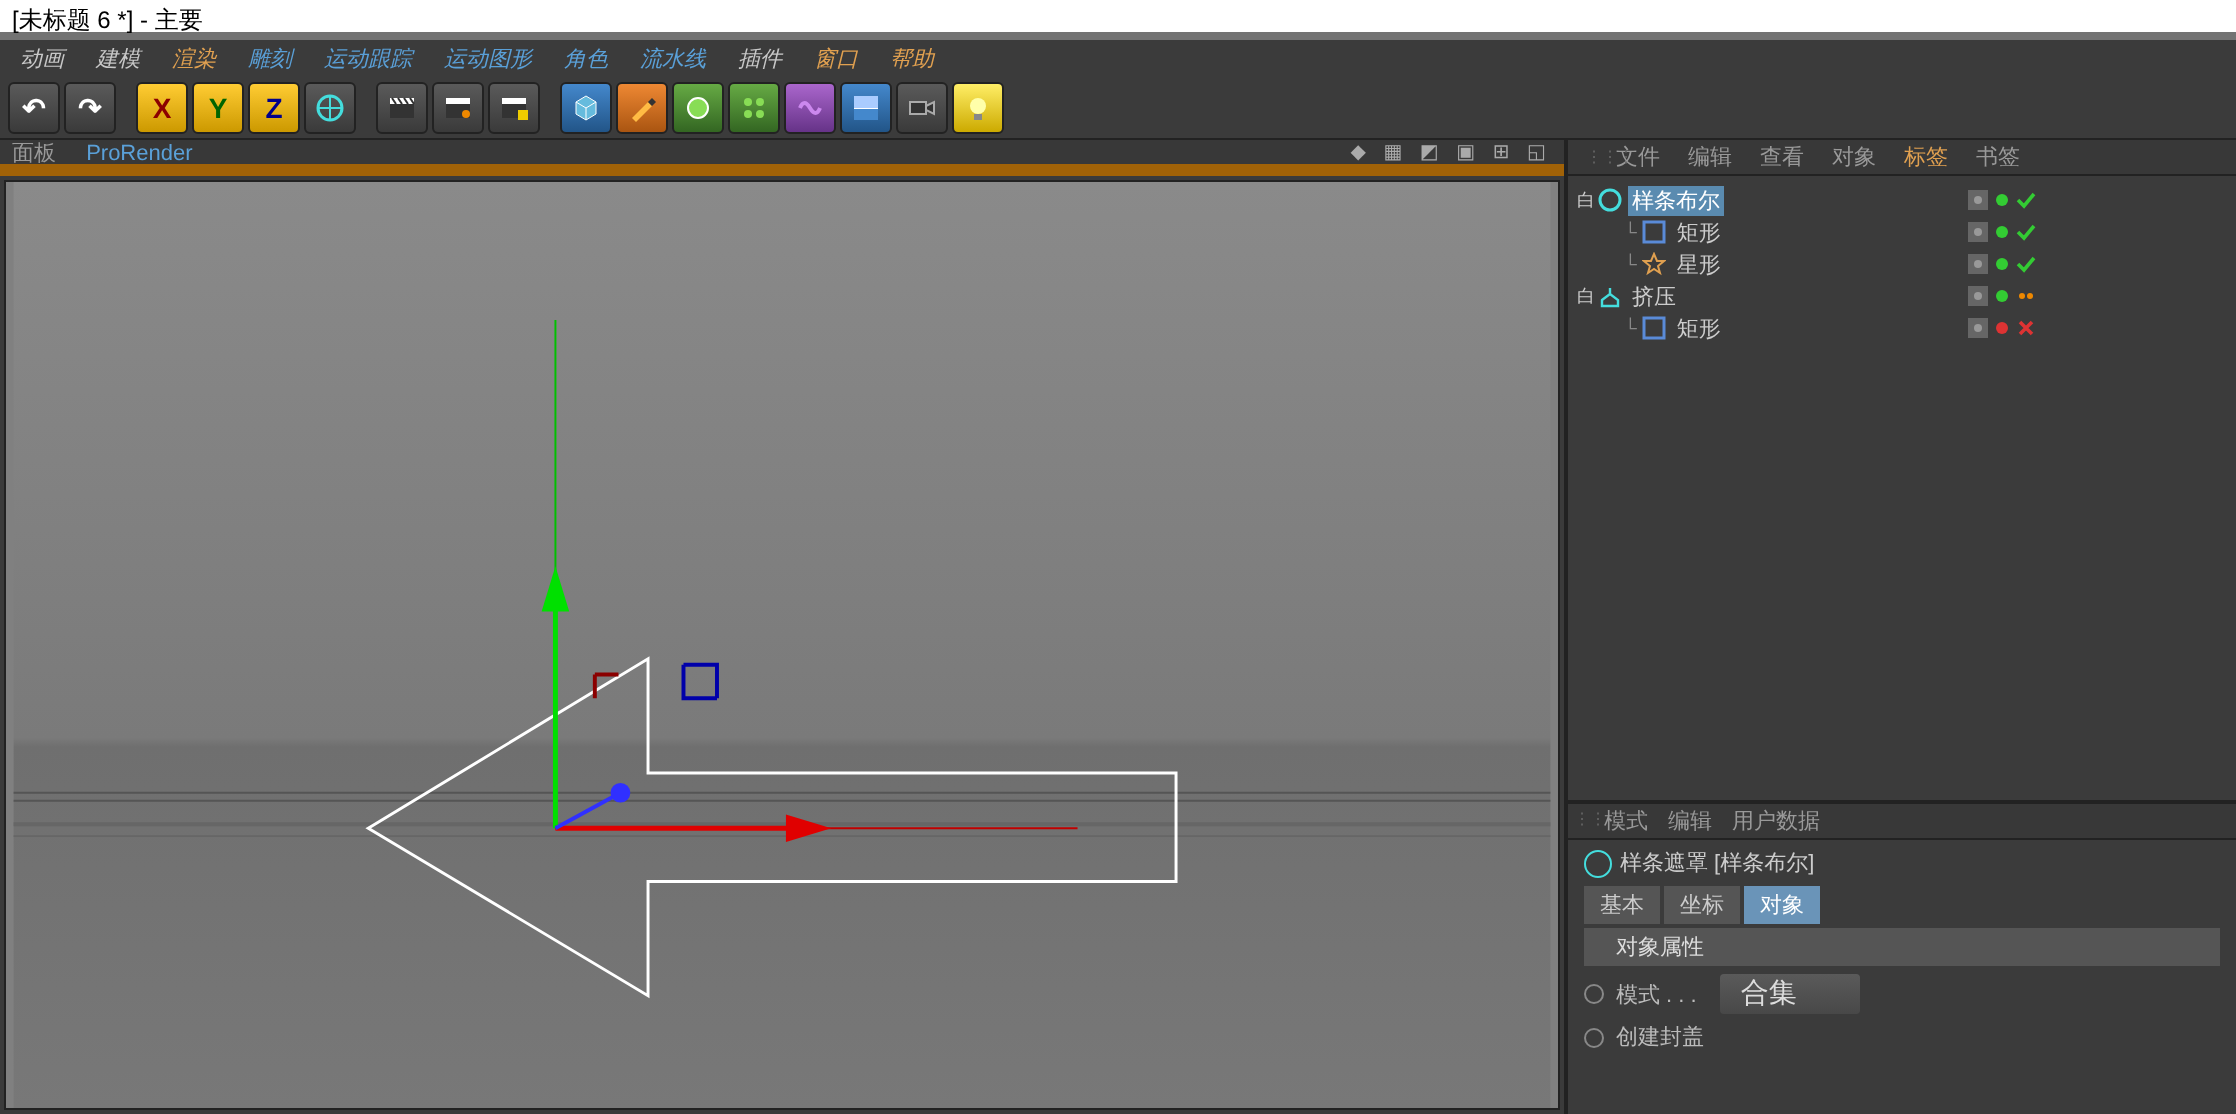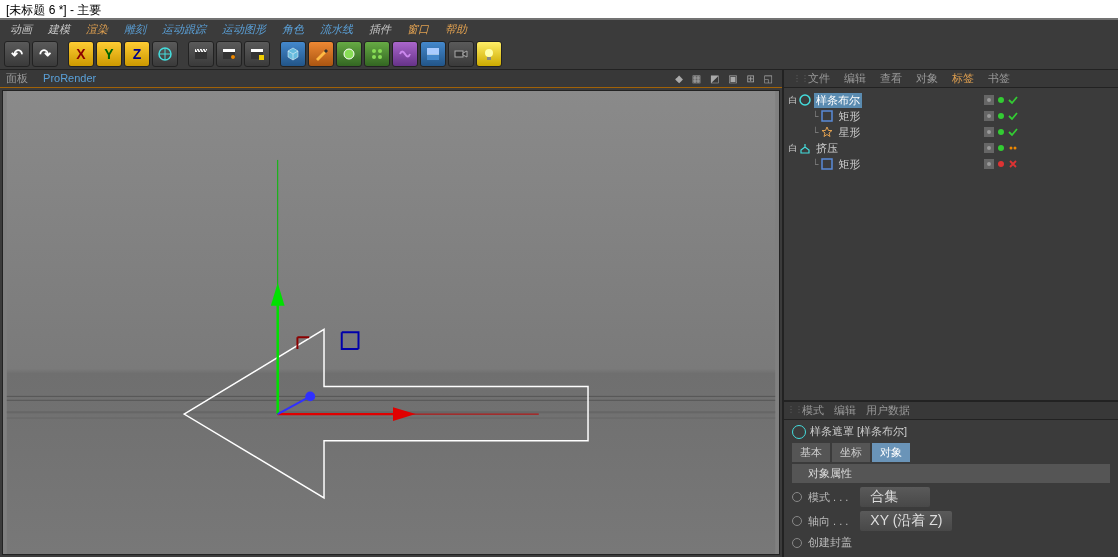--- a/index.html
+++ b/index.html
@@ -1,37 +1,37 @@
 <!DOCTYPE html>
 <html><head>
 <meta charset="utf-8">
 <style>
 * { margin: 0; padding: 0; box-sizing: border-box; font-family: "Microsoft YaHei", Arial, sans-serif; font-size: 11px; }
 body { background: #1a1a1a; width: 1118px; height: 557px; overflow: hidden; color: #ccc; }
-.titlebar { background: #fff; color: #000; height: 20px; line-height: 20px; padding-left: 6px; border-bottom: 2px solid #737373; font-size: 12px; }
+.titlebar { background: #fff; color: #000; height: 20px; line-height: 20px; padding-left: 6px; border-bottom: 4px solid #737373; font-size: 12px; }
 .menubar { background: #3b3b3b; height: 18px; display: flex; align-items: center; padding-left: 4px; gap: 4px; font-style: italic; }
 .menubar span { color: #c8c8c8; padding: 1px 6px; cursor: default; }
 .menubar span.hl-blue { color: #5aa0d8; text-align: center; }
 .menubar span.hl-orange { color: #e0a050; text-align: center; }
 .toolbar { background: #3b3b3b; height: 32px; display: flex; align-items: center; padding-left: 4px; gap: 2px; border-bottom: 1px solid #222; }
 .tbtn { width: 26px; height: 26px; background: linear-gradient(#5a5a5a,#3a3a3a); border: 1px solid #222; border-radius: 3px; display: flex; align-items: center; justify-content: center; font-size: 14px; font-weight: bold; }
 .tbtn.undo { color: #fff; }
 .tbtn.axis-x { background: linear-gradient(#ffcc33,#cc9900); color: #8b0000; }
 .tbtn.axis-y { background: linear-gradient(#ffcc33,#cc9900); color: #006400; }
 .tbtn.axis-z { background: linear-gradient(#ffcc33,#cc9900); color: #00008b; }
 .tbtn.blue { background: linear-gradient(#4488cc,#225588); }
 .tbtn.green { background: linear-gradient(#66aa44,#336622); }
 .tbtn.purple { background: linear-gradient(#aa66cc,#663388); }
 .tbtn.bulb { background: linear-gradient(#ffee66,#ccaa00); }
 .tbtn.orange { background: linear-gradient(#ee8833,#aa5511); }
 .tbtn svg { width: 16px; height: 16px; }
 .sep { width: 6px; }
 .main { display: flex; height: calc(557px - 20px - 18px - 32px); }
 .viewport-panel { flex: 1; display: flex; flex-direction: column; background: #3b3b3b; border-right: 2px solid #222; }
-.vp-header { height: 18px; background: #383838; display: flex; align-items: center; justify-content: space-between; padding: 0 6px; color: #999; border-bottom: 1px solid #a16207; }
+.vp-header { height: 18px; background: #383838; display: flex; align-items: center; justify-content: space-between; padding: 0 6px; color: #999; border-bottom: 6px solid #a16207; }
 .vp-header .tabs span { margin-right: 12px; }
 .vp-header .tabs .active { color: #5aa0d8; }
 .vp-icons { font-size: 10px; letter-spacing: 3px; color: #aaa; }
 .viewport { flex: 1; background: #808080; position: relative; border: 1px solid #222; margin: 2px; overflow: hidden; }
 .vp-svg { width: 100%; height: 100%; }
 .right { width: 334px; background: #3b3b3b; display: flex; flex-direction: column; }
 .panel-tabs { height: 18px; background: #383838; display: flex; align-items: center; gap: 2px; padding-left: 18px; border-bottom: 1px solid #222; position: relative; }
 .panel-tabs .grip { position: absolute; left: 3px; top: 3px; color: #666; font-size: 8px; }
 .panel-tabs span { color: #999; padding: 1px 6px; }
 .panel-tabs span.active { color: #e0a050; }
@@ -356,24 +356,19 @@
           </div>
         <div class="section-h">对象属性</div>
         <div id="props">
             <div class="prop-row">
               <span class="radio"></span>
               <span class="plabel">模式 . . .</span>
               <span class="pval">合集</span>
             </div>
             <div class="prop-row">
               <span class="radio"></span>
-              <span class="plabel">轴向 . . .</span>
-              <span class="pval">XY (沿着 Z)</span>
-            </div>
-            <div class="prop-row">
-              <span class="radio"></span>
               <span class="plabel">创建封盖</span>
             </div>
           </div>
       </div>
     </div>
   </div>
 </div>
 
 </body></html>

